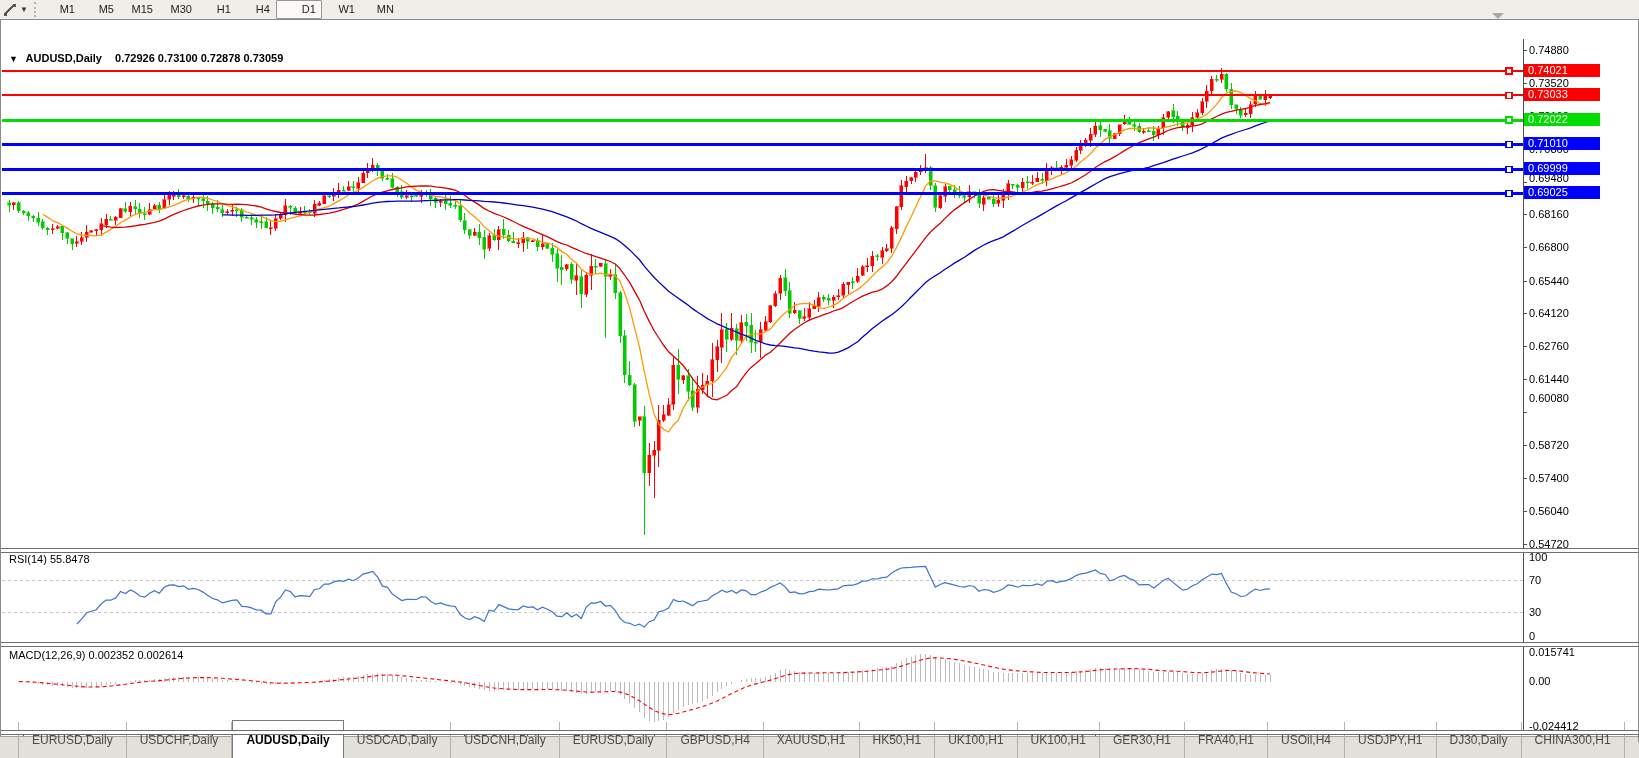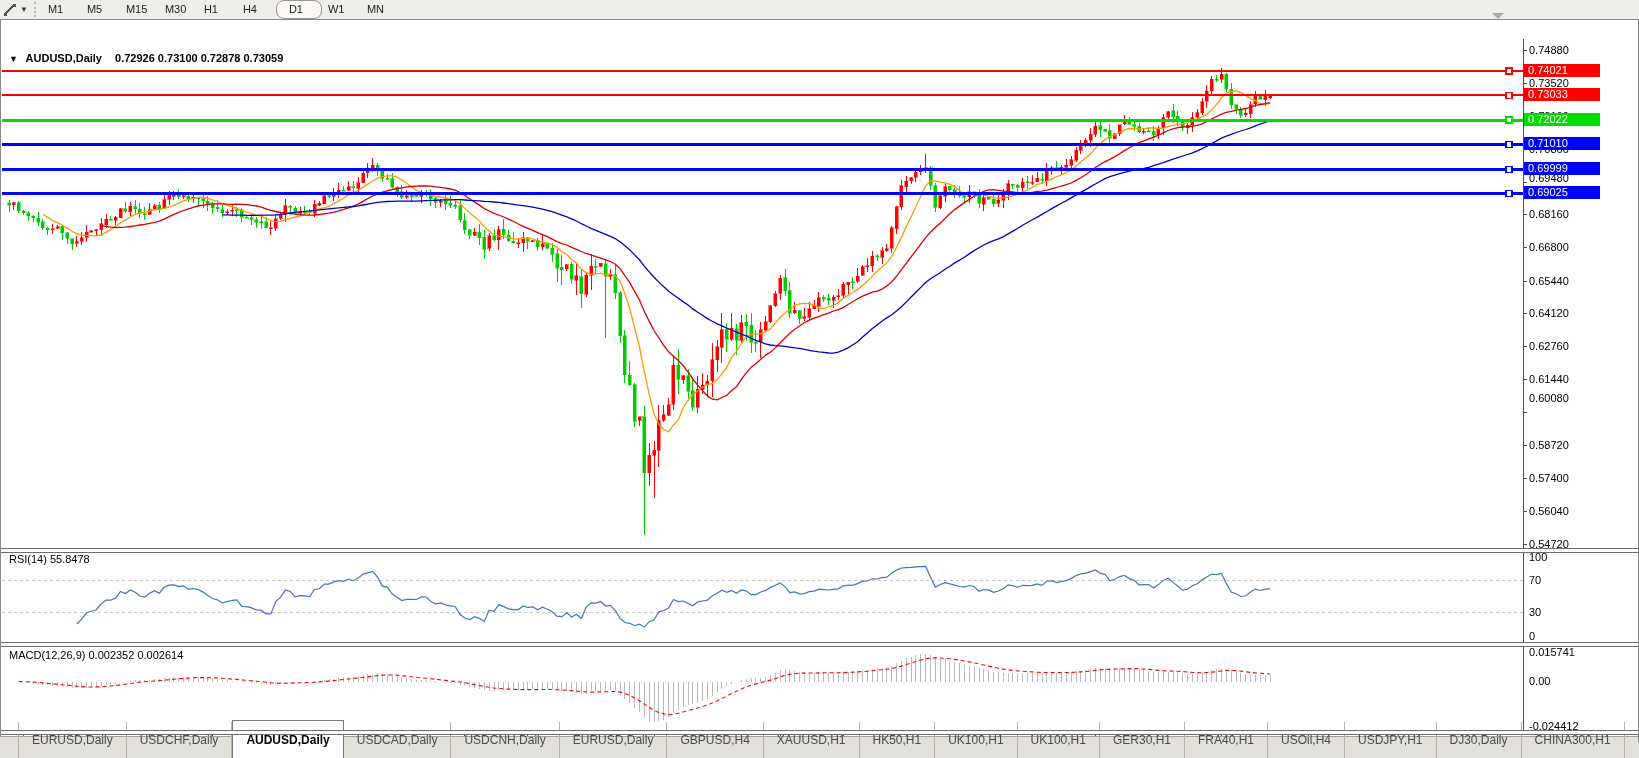--- a/index.html
+++ b/index.html
@@ -7,23 +7,23 @@
     width:1639px;height:758px;position:relative;overflow:hidden;
     background:#ECEAE4;font-family:"Liberation Sans","DejaVu Sans",sans-serif;
     -webkit-font-smoothing:none;
   }
   
   #toolbar{position:absolute;left:0;top:0;width:1639px;height:19px;
     background:#F0EEE9;border-bottom:1px solid #B9B6AE;display:flex;align-items:center;}
   .tool-icon{width:20px;height:17px;display:flex;align-items:center;justify-content:center;}
   .tool-caret{font-size:8px;color:#333;margin-right:4px;}
   .toolbar-grip{height:15px;border-left:2px dotted #B9B6AE;margin:0 6px 0 2px;}
-  .tf-btn{min-width:27px;height:17px;line-height:17px;text-align:left;
+  .tf-btn{min-width:27px;height:17px;line-height:17px;text-align:right;
     font-size:11px;color:#222;padding:0 5px;border:1px solid transparent;cursor:default;}
-  .tf-btn.active{background:#FBFAF8;border:1px solid #9A978F;border-radius:8px;padding-left:12px;}
+  .tf-btn.active{background:#FBFAF8;border:1px solid #9A978F;border-radius:1px;padding-left:12px;}
   #shift-marker{position:absolute;top:13px;width:0;height:0;
     border-left:6px solid transparent;border-right:6px solid transparent;border-top:6px solid #A9A9A9;}
   
   #chart-win{position:absolute;left:0;top:19px;width:1637px;height:717px;
     background:#FFFFFF;border:1px solid #8A8A8A;border-bottom:none;}
   #chart-header{position:absolute;left:8px;top:32px;font-size:11px;font-weight:bold;color:#000;z-index:30;}
   #chart-header .collapse{font-size:9px;margin-right:5px;cursor:pointer;}
   svg{position:absolute;shape-rendering:crispEdges;}
   #axis-vline{position:absolute;left:1522px;top:19px;width:1px;height:693px;background:#4D4D4D;}
   .price-label{position:absolute;left:1528px;font-size:11px;color:#000;white-space:nowrap;z-index:5;}

